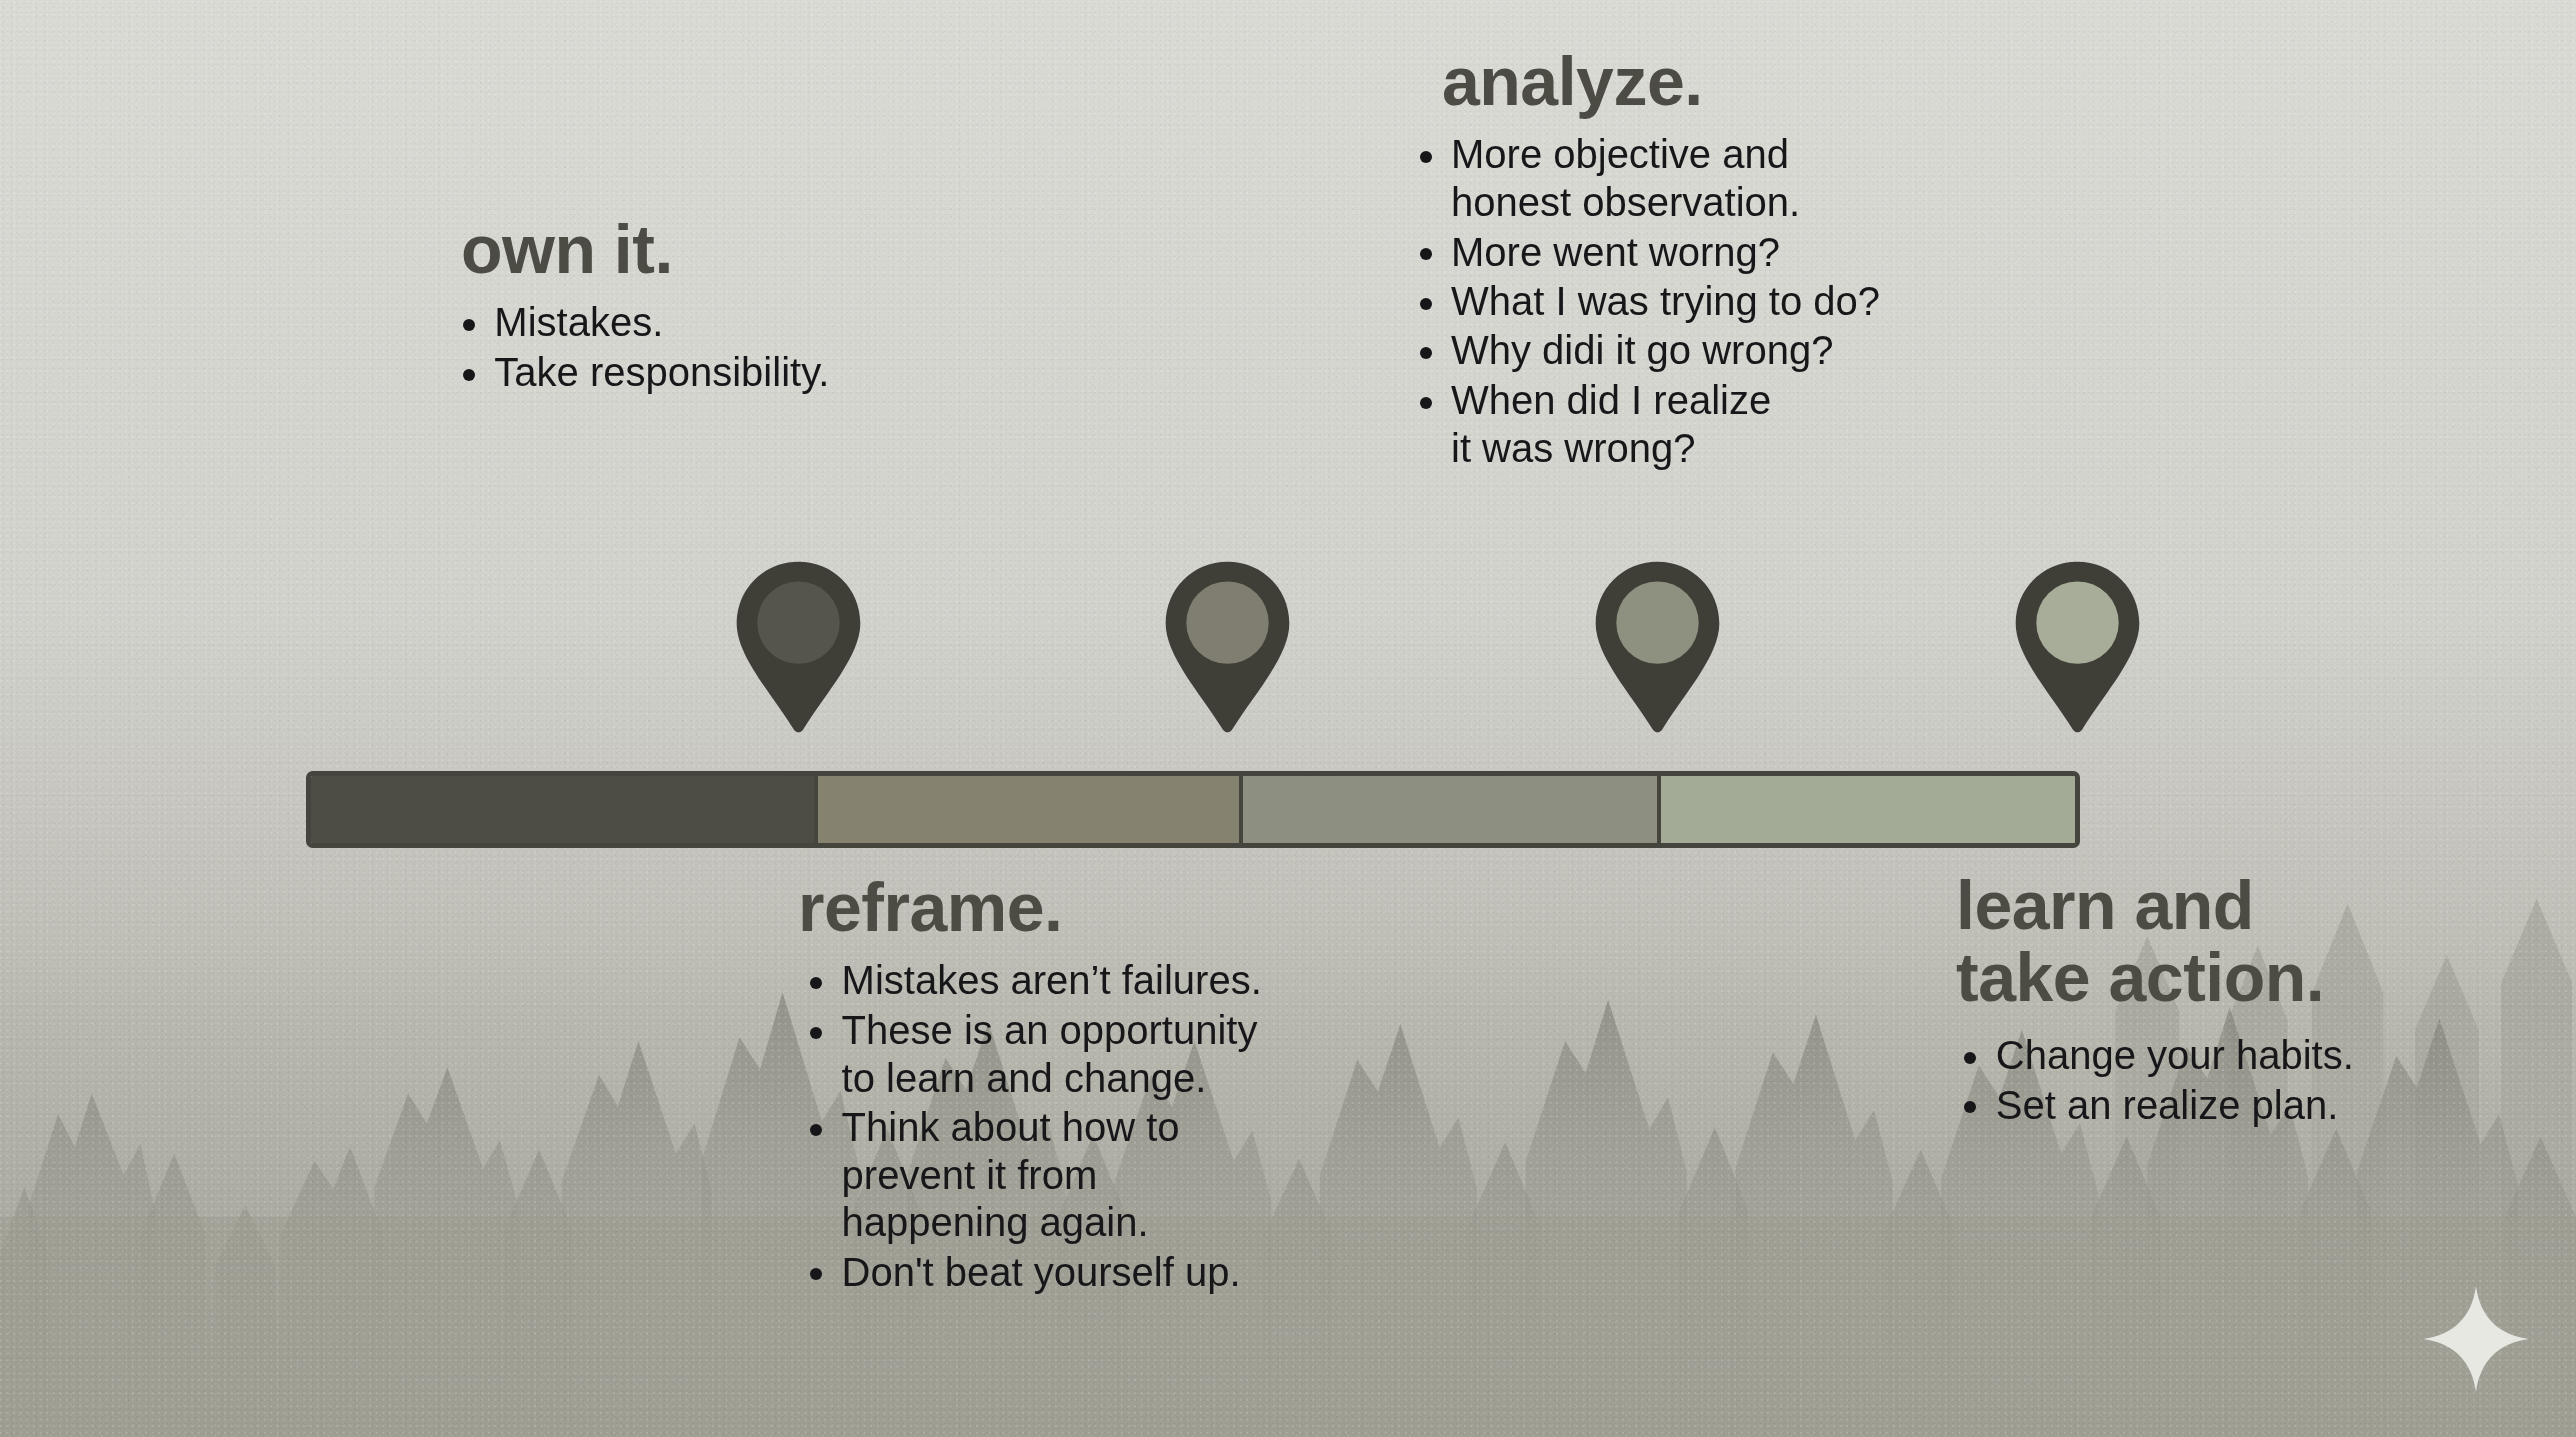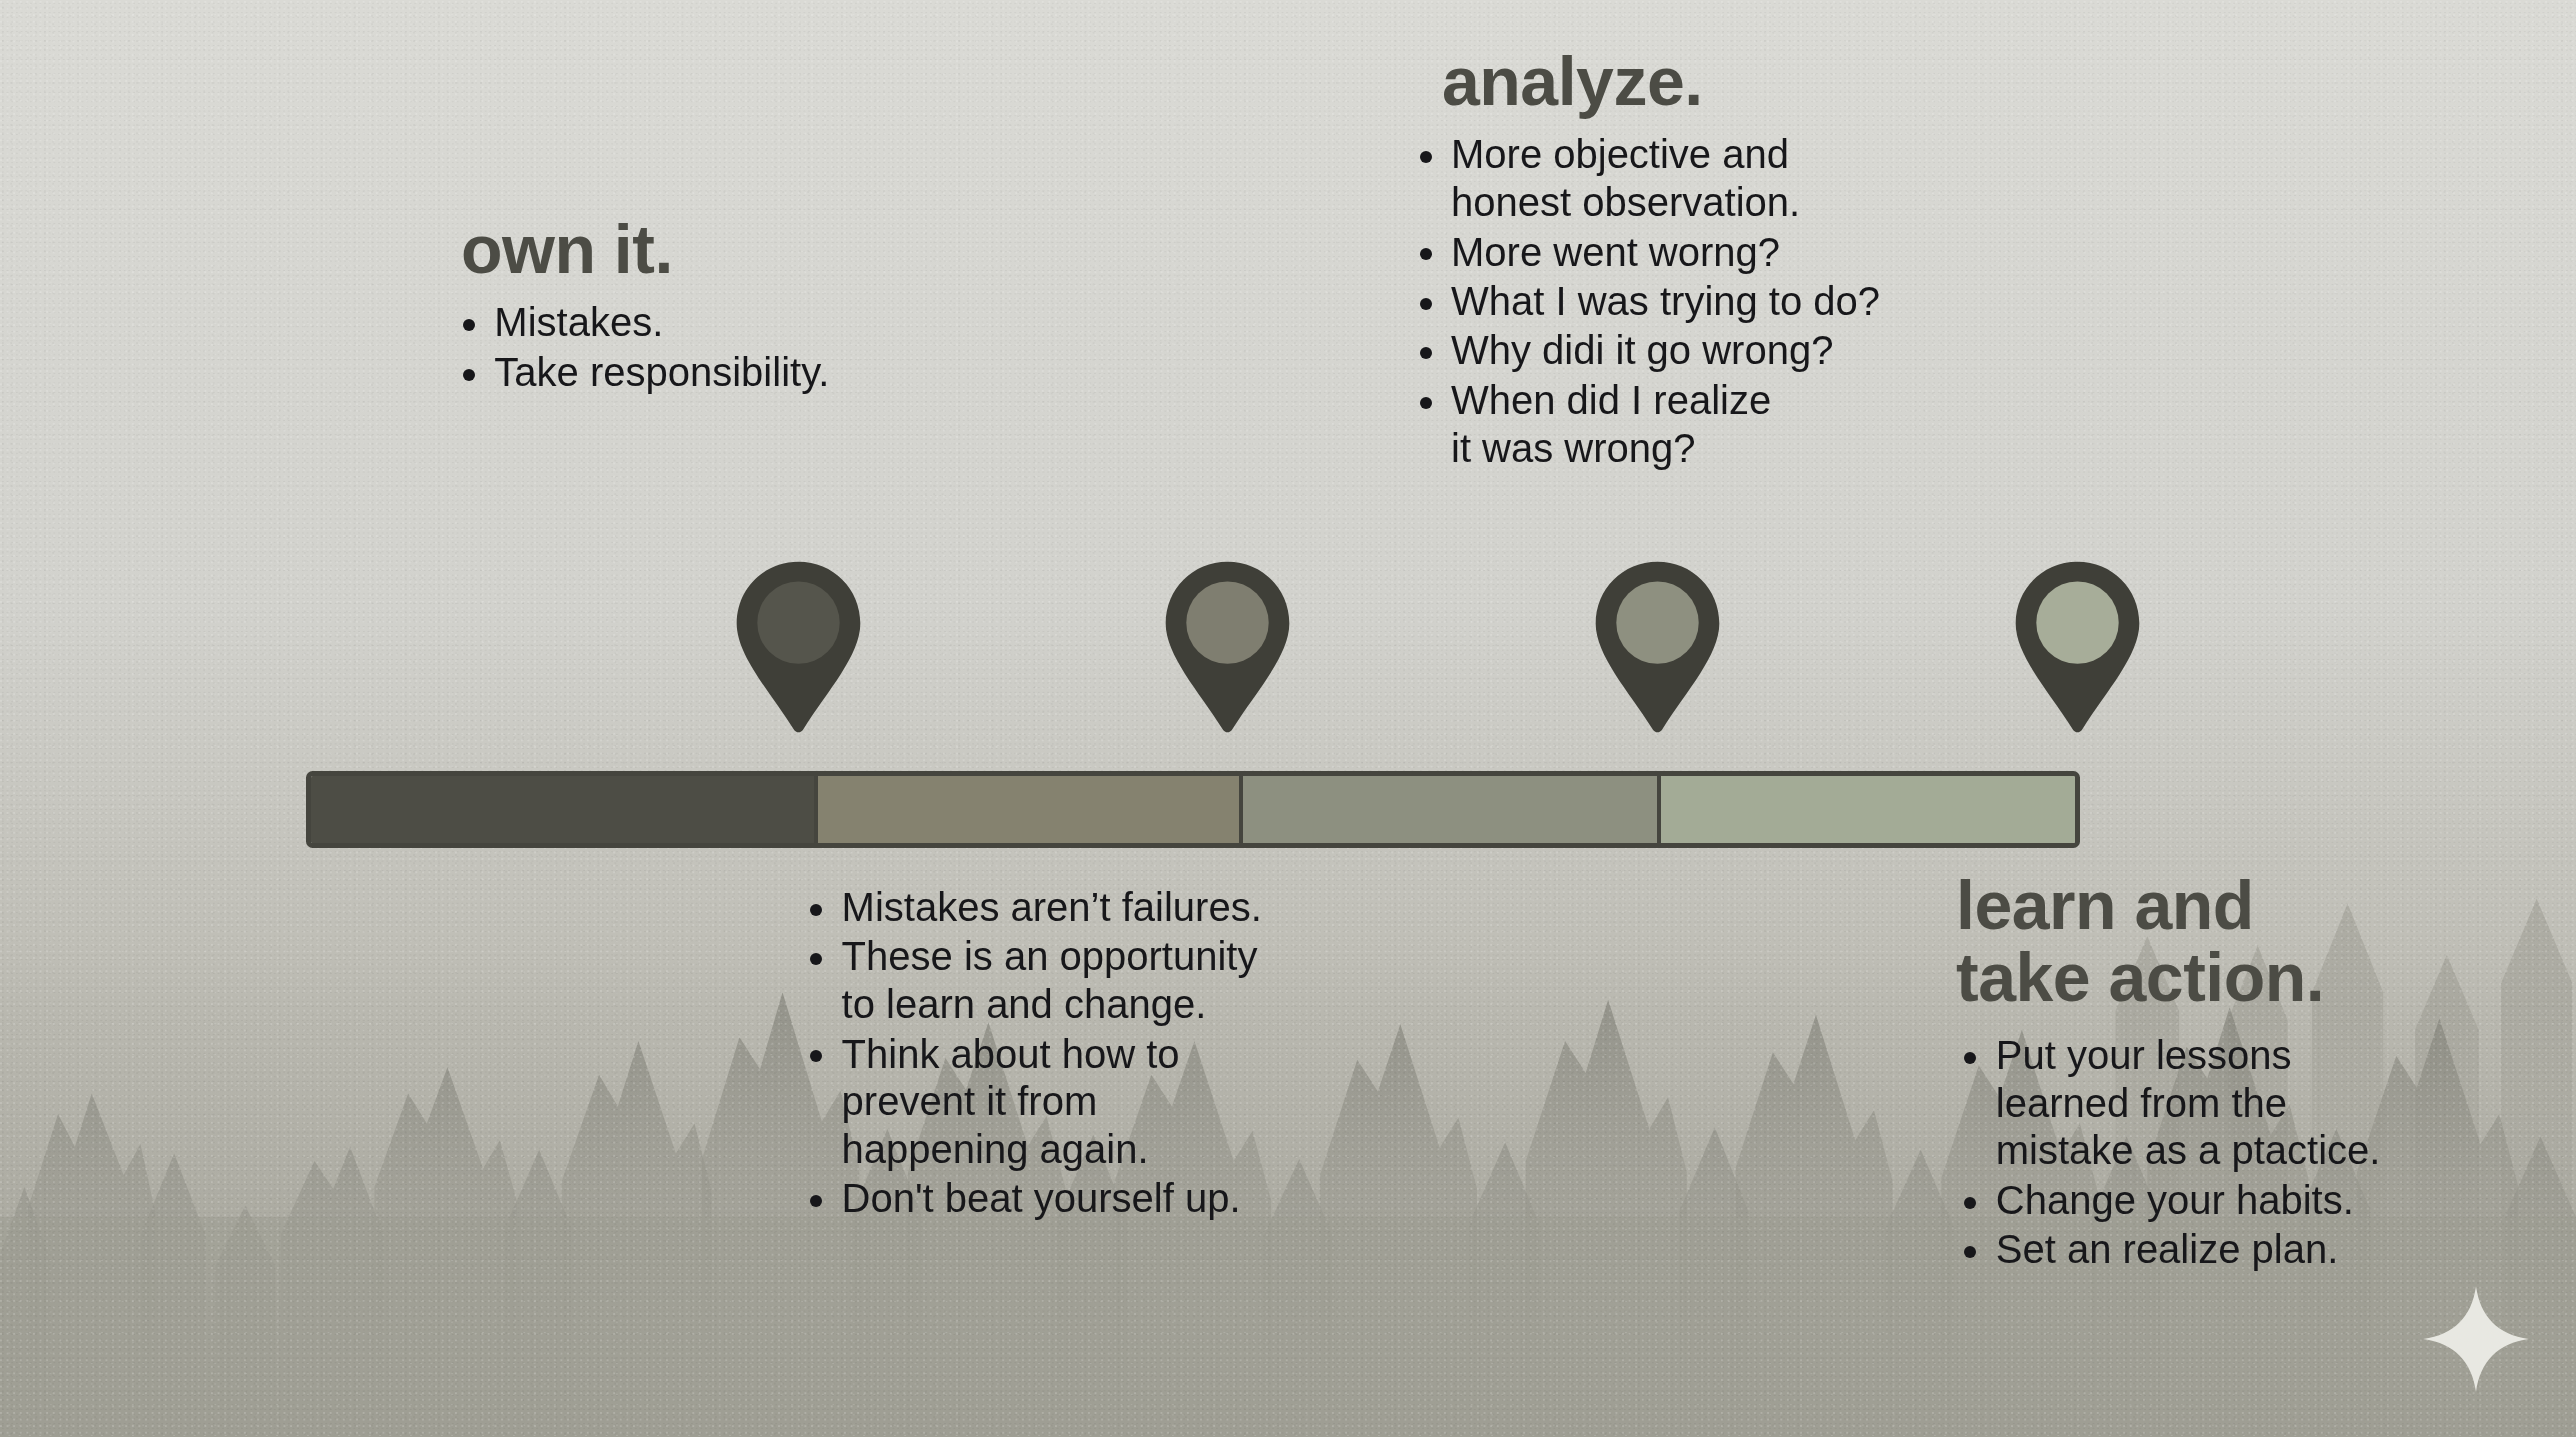--- a/index.html
+++ b/index.html
@@ -187,38 +187,36 @@
 honest observation.</li>
       <li style="color: rgb(23, 23, 26);">More went worng?</li>
       <li style="color: rgb(23, 23, 26);">What I was trying to do?</li>
       <li style="color: rgb(23, 23, 26);">Why didi it go wrong?</li>
       <li style="color: rgb(23, 23, 26);">When did I realize
 it was wrong?</li>
     </ul>
   </div>
 
   <div class="block" id="block-reframe">
+    <div class="heading" style="color: rgb(76, 76, 69);">reframe.</div>
     <ul class="bullets">
       <li style="color: rgb(23, 23, 26);">Mistakes aren’t failures.</li>
       <li style="color: rgb(23, 23, 26);">These is an opportunity
 to learn and change.</li>
       <li style="color: rgb(23, 23, 26);">Think about how to
 prevent it from
 happening again.</li>
       <li style="color: rgb(23, 23, 26);">Don't beat yourself up.</li>
     </ul>
   </div>
 
   <div class="block" id="block-learn">
     <div class="heading" style="color: rgb(76, 76, 69);">learn and
 take action.</div>
     <ul class="bullets">
-      <li style="color: rgb(23, 23, 26);">Put your lessons
-learned from the
-mistake as a ptactice.</li>
       <li style="color: rgb(23, 23, 26);">Change your habits.</li>
       <li style="color: rgb(23, 23, 26);">Set an realize plan.</li>
     </ul>
   </div>
 
   <div id="progress-bar" style="border-color: rgb(69, 69, 62);">
     <div class="bar-seg" style="background: rgb(77, 77, 69); width: 28.5%;"></div>
     <div class="bar-seg" style="background: rgb(133, 130, 111); width: 24.1%; border-left-color: rgb(69, 69, 62);"></div>
     <div class="bar-seg" style="background: rgb(141, 144, 128); width: 23.7%; border-left-color: rgb(69, 69, 62);"></div>
     <div class="bar-seg" style="background: rgb(163, 171, 150); width: 23.7%; border-left-color: rgb(69, 69, 62);"></div>

